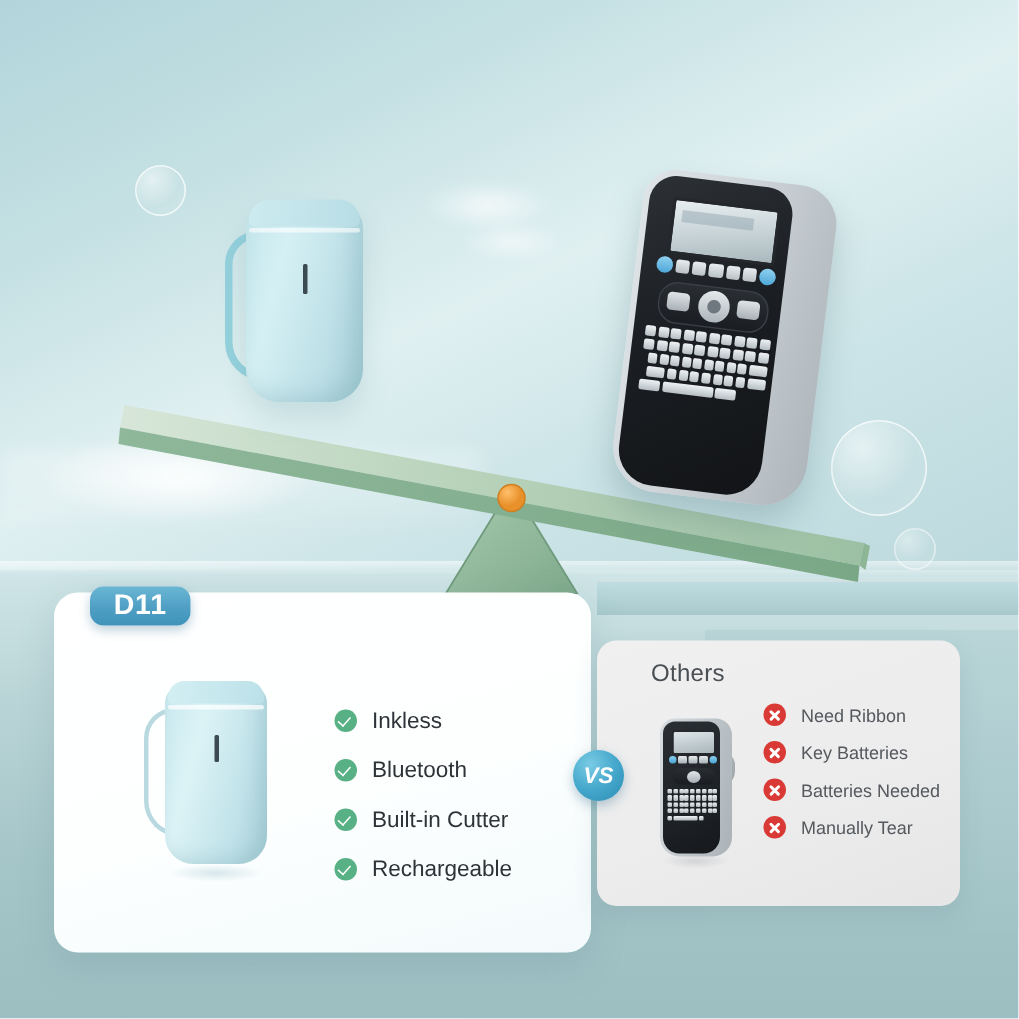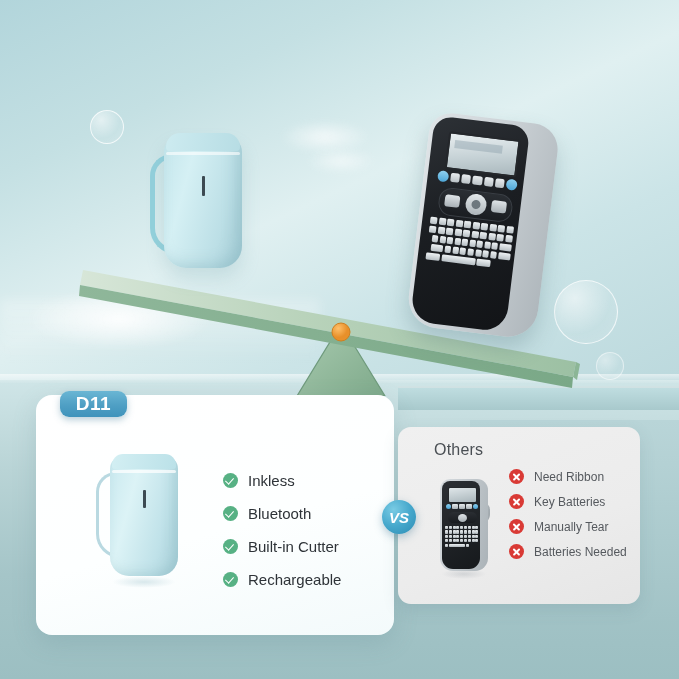--- a/index.html
+++ b/index.html
@@ -702,21 +702,21 @@
     <div class="feature-row">
       <span class="ic ic-x"></span>
       <span class="feature-label">Need Ribbon</span>
     </div>
     <div class="feature-row">
       <span class="ic ic-x"></span>
       <span class="feature-label">Key Batteries</span>
     </div>
     <div class="feature-row">
       <span class="ic ic-x"></span>
-      <span class="feature-label">Manually Tear</span>
+      <span class="feature-label">Batteries Needed</span>
     </div>
     <div class="feature-row">
       <span class="ic ic-x"></span>
-      <span class="feature-label">Batteries Needed</span>
+      <span class="feature-label">Manually Tear</span>
     </div>
   </div>
 
 </div>
 
 </body></html>

